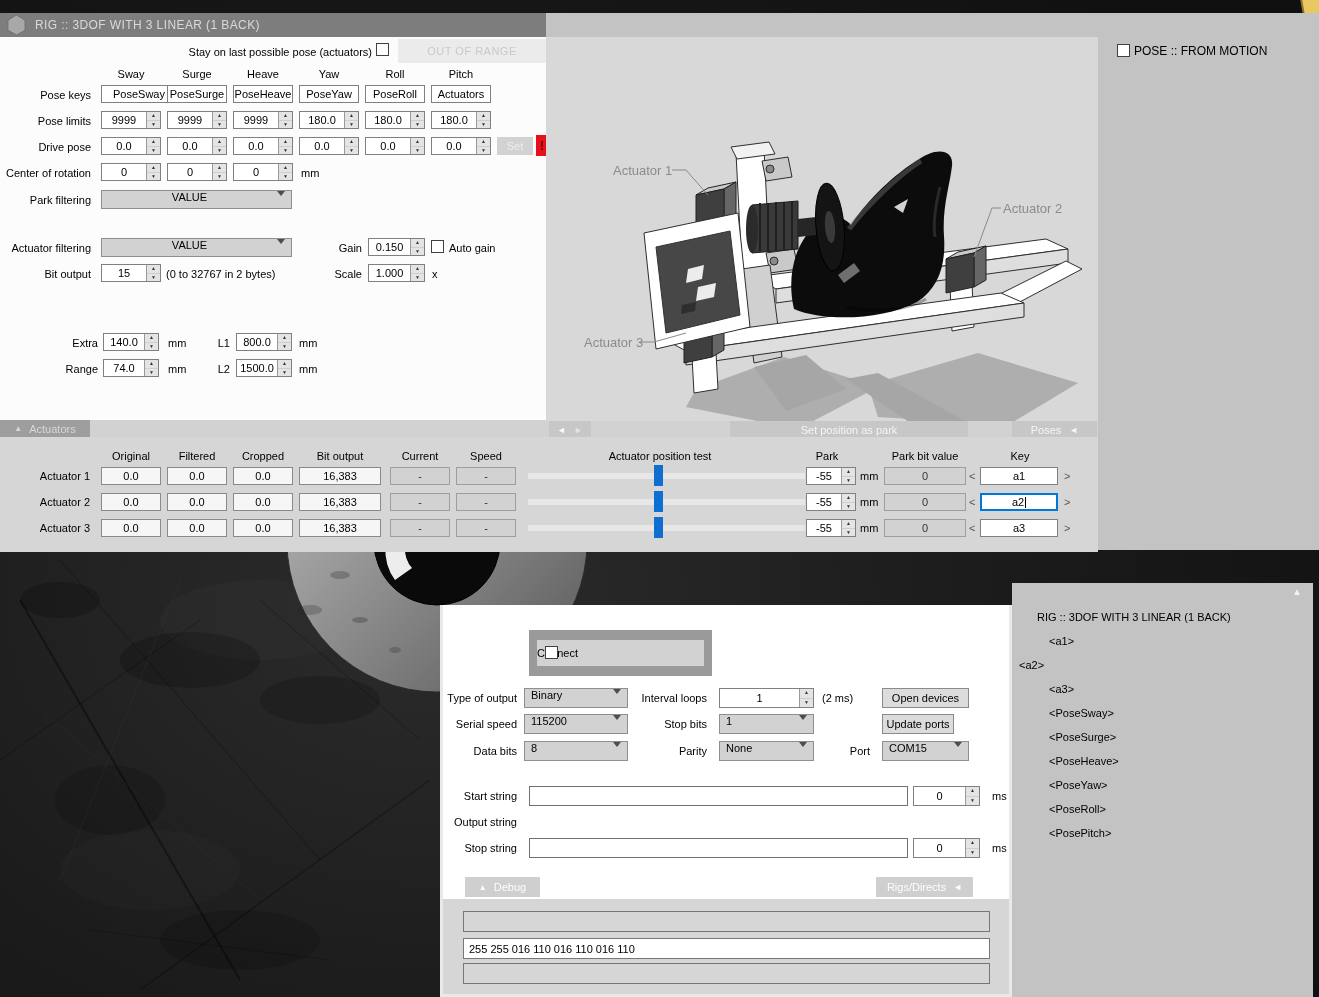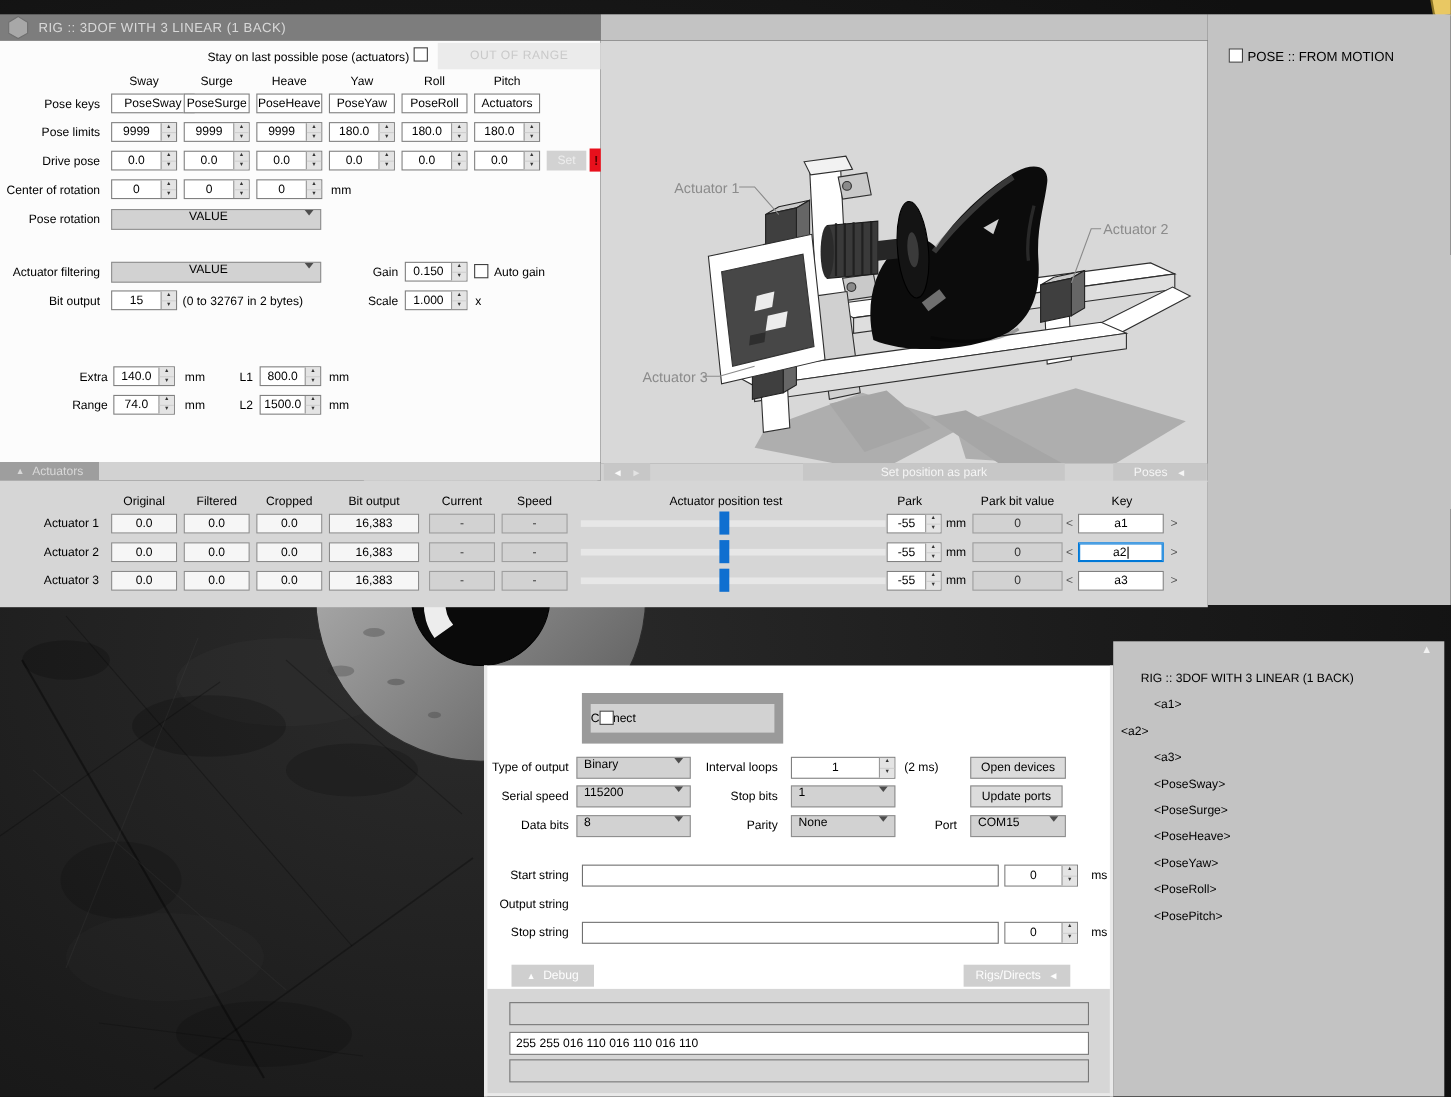--- a/index.html
+++ b/index.html
@@ -242,21 +242,21 @@
     </div>
   <div class="spinner" style="left:233px;top:163px;width:60px">
       <span class="v">0</span>
       <span class="sp">
         <i class="up"></i>
         <i class="dn"></i>
       </span>
     </div>
   <div class="lbl" style="left:301px;top:167px">mm</div>
 
-  <div class="lbl r" style="left:0;top:194px;width:91px">Pose rotation</div>
+  <div class="lbl r" style="left:0;top:194px;width:91px">Park filtering</div>
   <div class="combo center" style="left:101px;top:190px;width:191px;height:19px">
     <span class="t">VALUE</span>
       <span class="arr"></span>
   </div>
 
   <div class="lbl r" style="left:0;top:242px;width:91px">Actuator filtering</div>
   <div class="combo center" style="left:101px;top:238px;width:191px;height:19px">
     <span class="t">VALUE</span>
       <span class="arr"></span>
   </div>
@@ -543,21 +543,21 @@
   <div class="lbl r" style="left:400px;top:718px;width:117px">Serial speed</div>
   <div class="combo" style="left:524px;top:714px;width:104px;height:20px">
     <span class="t">115200</span>
       <span class="arr"></span>
   </div>
   <div class="lbl r" style="left:600px;top:718px;width:107px">Stop bits</div>
   <div class="combo" style="left:719px;top:714px;width:95px;height:20px">
     <span class="t">1</span>
       <span class="arr"></span>
   </div>
-  <div class="btn" style="left:882px;top:714px;width:84px;height:20px">
+  <div class="btn" style="left:882px;top:714px;width:72px;height:20px">
       <span>Update ports</span>
     </div>
 
   <div class="lbl r" style="left:400px;top:745px;width:117px">Data bits</div>
   <div class="combo" style="left:524px;top:741px;width:104px;height:20px">
     <span class="t">8</span>
       <span class="arr"></span>
   </div>
   <div class="lbl r" style="left:600px;top:745px;width:107px">Parity</div>
   <div class="combo" style="left:719px;top:741px;width:95px;height:20px">

